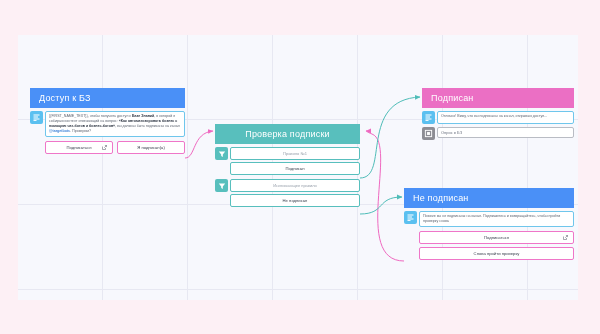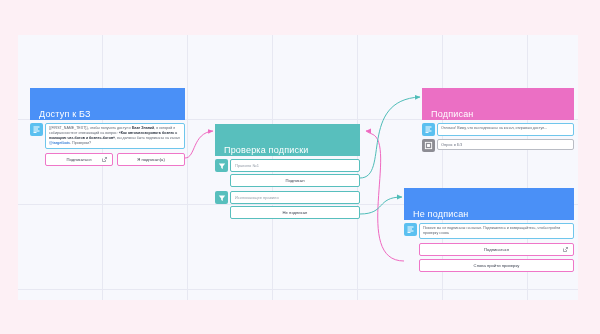--- a/index.html
+++ b/index.html
@@ -28,21 +28,21 @@
   #edges { position: absolute; left: 0; top: 0; width: 600px; height: 334px; pointer-events: none; }
 
   
   .node { position: absolute; }
 
   .node-head {
     color: #ffffff;
     font-size: 9px;
     line-height: 20px;
     height: 20px;
-    padding: 16px 9px;
+    padding: 0 9px;
     white-space: nowrap;
     overflow: hidden;
     letter-spacing: .2px;
   }
   .head-blue  { background: #4a90f7; }
   .head-teal  { background: #58bfbd; }
   .head-pink  { background: #eb6fc4; }
 
   .row { position: relative; display: flex; align-items: stretch; }
 
@@ -126,21 +126,21 @@
     font-size: 4px;
     line-height: 11px;
     color: #98a0ab;
     padding: 0 4px;
     white-space: nowrap;
     overflow: hidden;
   }
 
   
   #node-access   { left: 30px;  top: 88px;  width: 155px; }
-  #node-check    { left: 215px; top: 124px; width: 145px; }
+  #node-check    { left: 215px; top: 124px; width: 145px; text-align: center; }
   #node-signed   { left: 422px; top: 88px;  width: 152px; }
   #node-unsigned { left: 404px; top: 188px; width: 170px; }
   .gap2 { margin-top: 2px; }
   .gap3 { margin-top: 3px; }
   .gap4 { margin-top: 4px; }
   .two-btn { display: flex; gap: 4px; }
   .two-btn > * { flex: 1 1 0; }
   .indent { margin-left: 15px; }
 </style>
 </head>

